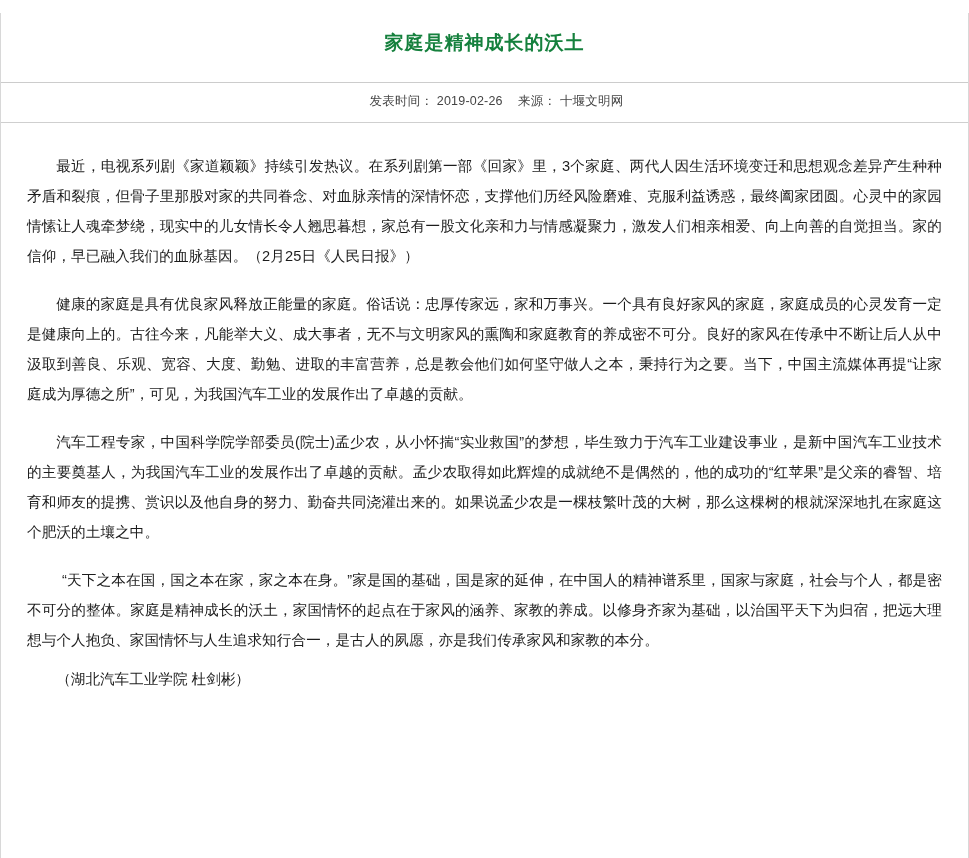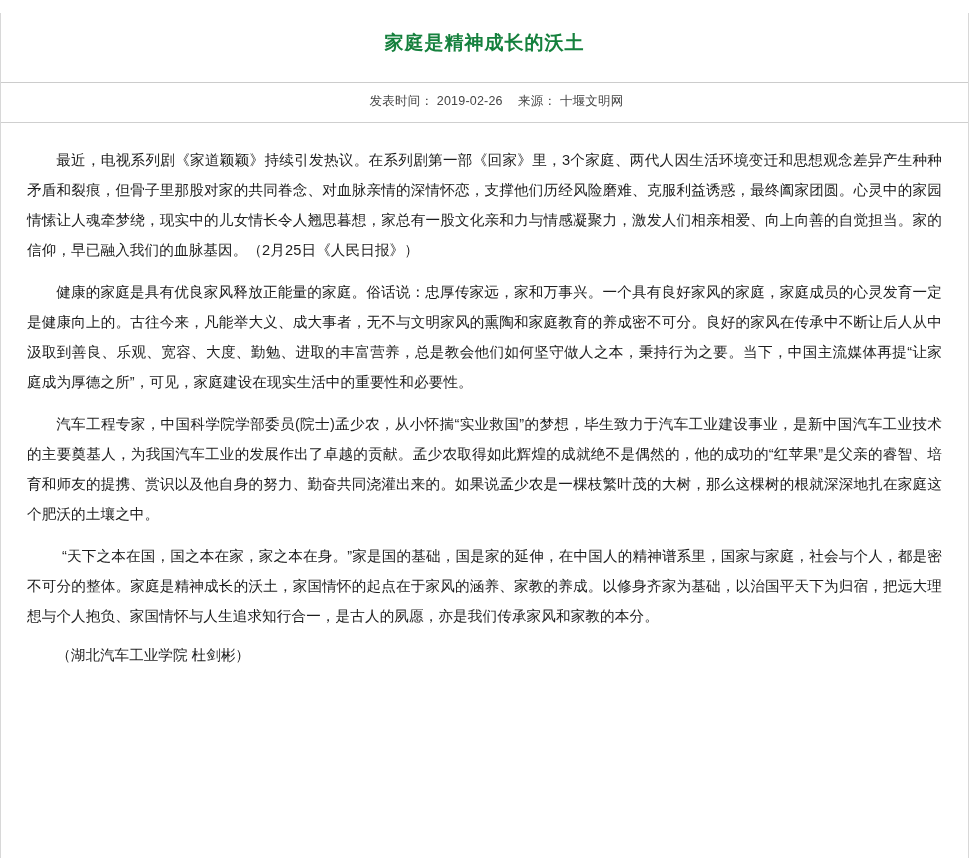--- a/index.html
+++ b/index.html
@@ -50,21 +50,21 @@
     height: 1px;
     background: #cfcfcf;
     margin: 0 0 0 0;
   }
   .body-wrap {
     padding: 10px 26px 0 26px;
   }
   p.para {
     font-size: 14.6px;
     line-height: 30px;
-    margin: 12px 0 9px 0;
+    margin: 18px 0 9px 0;
     text-align: justify;
     text-justify: inter-ideograph;
     text-indent: 2em;
     color: #1c1c1c;
     letter-spacing: 0.1px;
   }
   p.para.quote-lead {
     text-indent: 2.4em;
   }
   p.signature {
@@ -89,19 +89,19 @@
       <span class="sep"></span>
       <span>来源：</span>
       <span>十堰文明网</span>
     </div>
   </div>
 
   <div class="divider"></div>
 
   <div class="body-wrap">
     <p class="para">最近，电视系列剧《家道颖颖》持续引发热议。在系列剧第一部《回家》里，3个家庭、两代人因生活环境变迁和思想观念差异产生种种矛盾和裂痕，但骨子里那股对家的共同眷念、对血脉亲情的深情怀恋，支撑他们历经风险磨难、克服利益诱惑，最终阖家团圆。心灵中的家园情愫让人魂牵梦绕，现实中的儿女情长令人翘思暮想，家总有一股文化亲和力与情感凝聚力，激发人们相亲相爱、向上向善的自觉担当。家的信仰，早已融入我们的血脉基因。（2月25日《人民日报》）</p>
-    <p class="para">健康的家庭是具有优良家风释放正能量的家庭。俗话说：忠厚传家远，家和万事兴。一个具有良好家风的家庭，家庭成员的心灵发育一定是健康向上的。古往今来，凡能举大义、成大事者，无不与文明家风的熏陶和家庭教育的养成密不可分。良好的家风在传承中不断让后人从中汲取到善良、乐观、宽容、大度、勤勉、进取的丰富营养，总是教会他们如何坚守做人之本，秉持行为之要。当下，中国主流媒体再提“让家庭成为厚德之所”，可见，家庭建设在现实生活中的重要性和必要性。</p>
+    <p class="para">健康的家庭是具有优良家风释放正能量的家庭。俗话说：忠厚传家远，家和万事兴。一个具有良好家风的家庭，家庭成员的心灵发育一定是健康向上的。古往今来，凡能举大义、成大事者，无不与文明家风的熏陶和家庭教育的养成密不可分。良好的家风在传承中不断让后人从中汲取到善良、乐观、宽容、大度、勤勉、进取的丰富营养，总是教会他们如何坚守做人之本，秉持行为之要。当下，中国主流媒体再提“让家庭成为厚德之所”，可见，为我国汽车工业的发展作出了卓越的贡献。</p>
     <p class="para">汽车工程专家，中国科学院学部委员(院士)孟少农，从小怀揣“实业救国”的梦想，毕生致力于汽车工业建设事业，是新中国汽车工业技术的主要奠基人，为我国汽车工业的发展作出了卓越的贡献。孟少农取得如此辉煌的成就绝不是偶然的，他的成功的“红苹果”是父亲的睿智、培育和师友的提携、赏识以及他自身的努力、勤奋共同浇灌出来的。如果说孟少农是一棵枝繁叶茂的大树，那么这棵树的根就深深地扎在家庭这个肥沃的土壤之中。</p>
     <p class="para quote-lead">“天下之本在国，国之本在家，家之本在身。”家是国的基础，国是家的延伸，在中国人的精神谱系里，国家与家庭，社会与个人，都是密不可分的整体。家庭是精神成长的沃土，家国情怀的起点在于家风的涵养、家教的养成。以修身齐家为基础，以治国平天下为归宿，把远大理想与个人抱负、家国情怀与人生追求知行合一，是古人的夙愿，亦是我们传承家风和家教的本分。</p>
     <p class="signature">（湖北汽车工业学院 杜剑彬）</p>
   </div>
 
 </div>
 
 </body></html>

